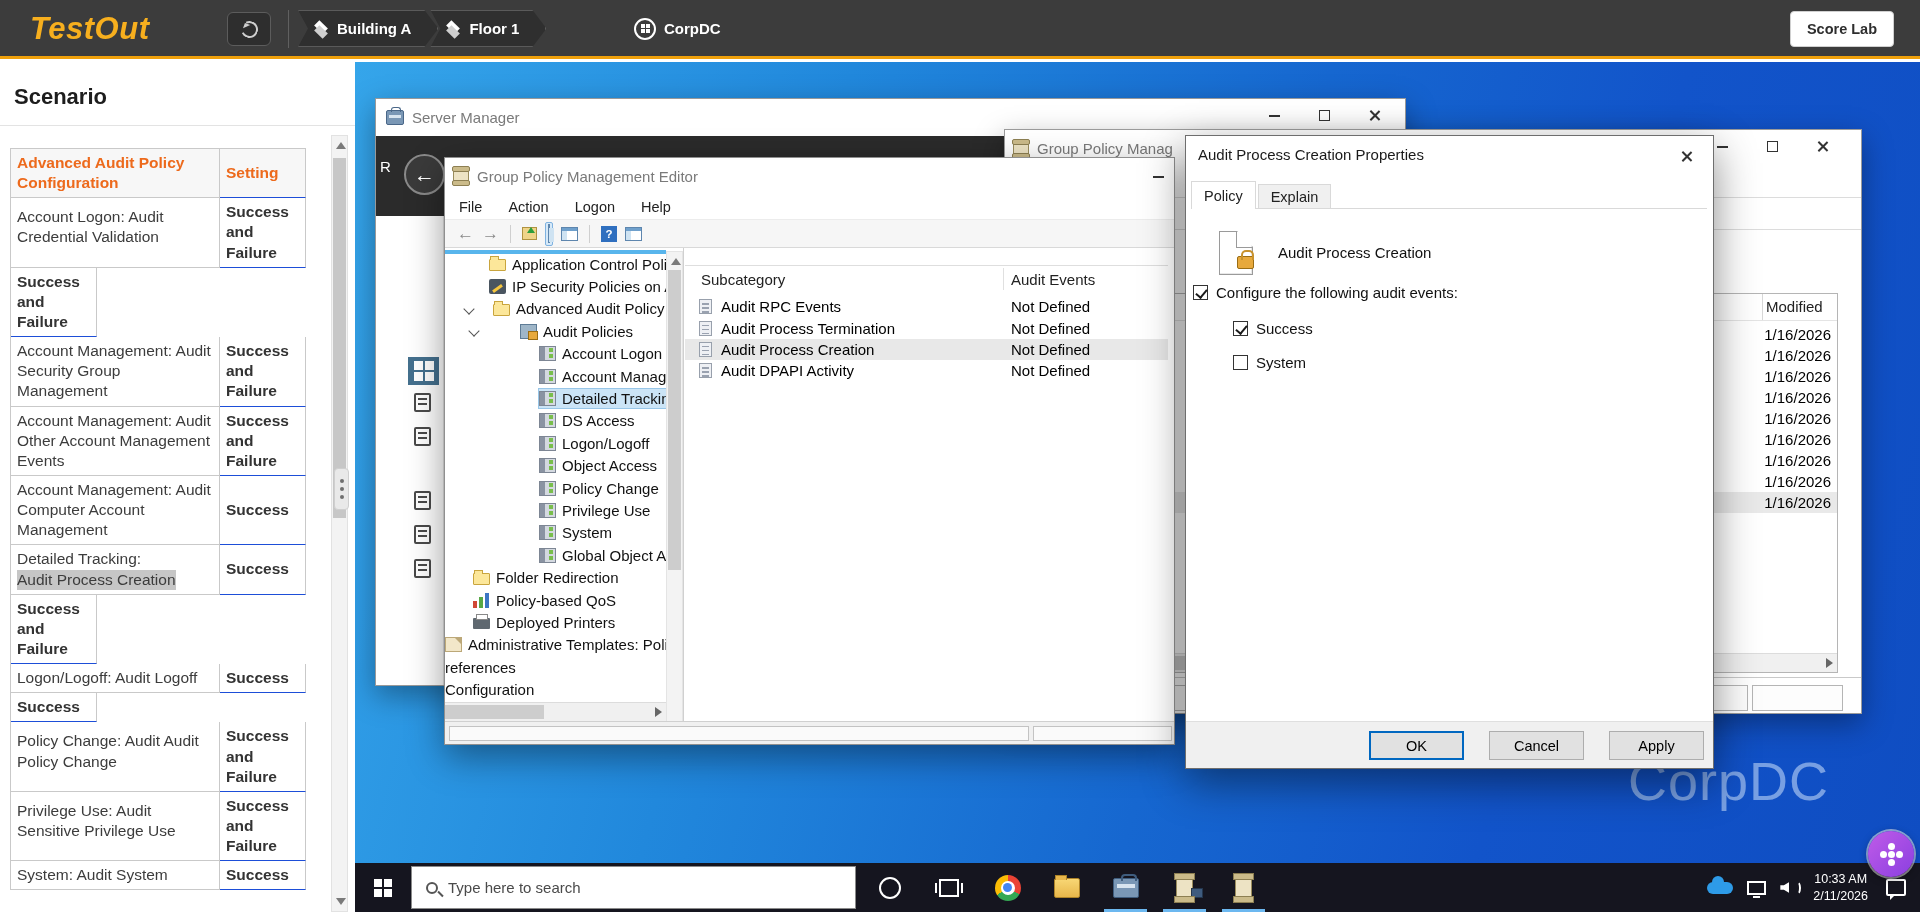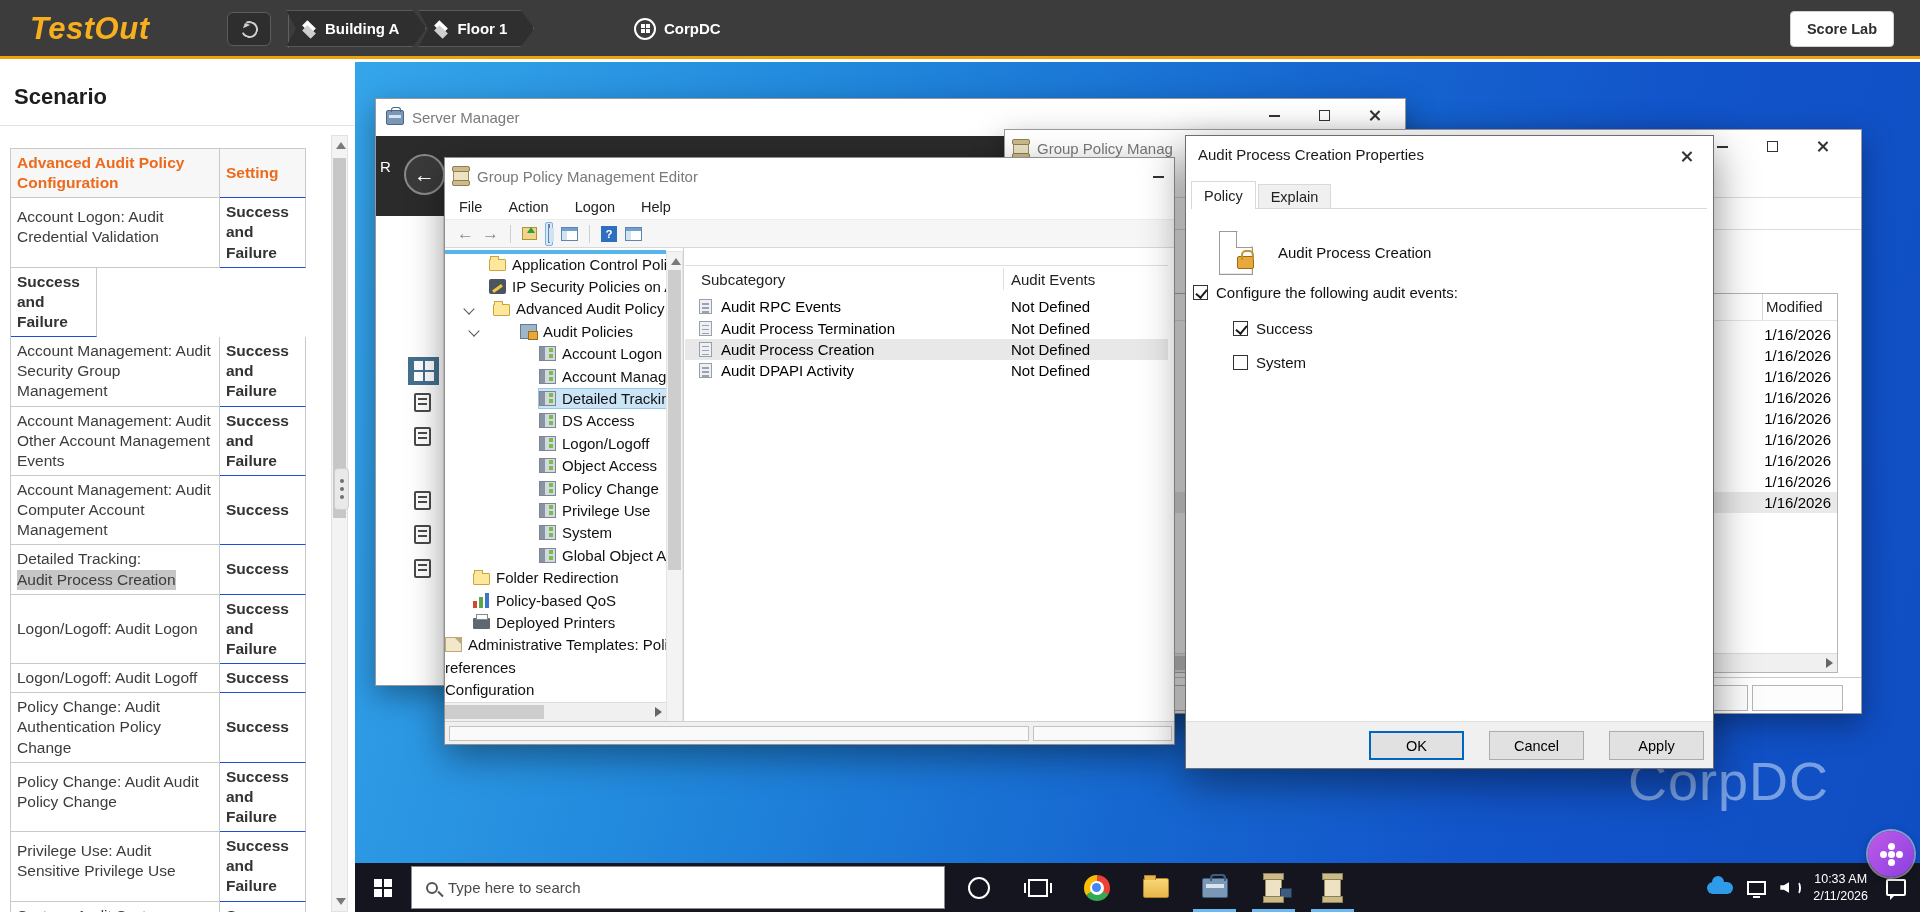--- a/index.html
+++ b/index.html
@@ -6,21 +6,21 @@
   html,body{width:1920px;height:912px;overflow:hidden;font-family:"Liberation Sans",sans-serif;background:#fff}
   #stage{position:absolute;inset:0;width:1920px;height:912px;overflow:hidden}
 
   
   .topbar{position:absolute;left:0;top:0;width:1920px;height:59px;background:#3c3c3c;border-bottom:3px solid #EFA00B;z-index:60}
   .logo{position:absolute;left:30px;top:11px;font-size:31px;font-weight:800;font-style:italic;color:#F7AF1E;letter-spacing:.5px}
   .refresh-btn{position:absolute;left:227px;top:12px;width:44px;height:34px;background:#2e2e2e;border:1px solid #5c5c5c;border-radius:6px;display:flex;align-items:center;justify-content:center}
   .refresh-glyph{width:17px;height:17px;border:2px solid #cfcfcf;border-radius:50%;border-left-color:transparent;position:relative;transform:rotate(20deg)}
   .refresh-glyph::after{content:"";position:absolute;left:-4px;top:-2px;border:4px solid transparent;border-right-color:#cfcfcf;transform:rotate(45deg)}
   .tb-divider{position:absolute;left:288px;top:10px;width:1px;height:38px;background:#606060}
-  .crumbs{position:absolute;left:286px;top:10px;display:flex}
+  .crumbs{position:absolute;left:298px;top:10px;display:flex}
   .crumb{position:relative;height:37px;background:#2f2f2f;border:1px solid #5a5a5a;color:#fff;font-weight:700;font-size:15px;display:flex;align-items:center;padding:0 26px 0 14px;margin-right:-8px;clip-path:polygon(0 0,calc(100% - 14px) 0,100% 50%,calc(100% - 14px) 100%,0 100%,10px 50%)}
   .layers-icon{width:16px;height:14px;position:relative;margin-right:8px;flex:0 0 16px}
   .layers-icon i{position:absolute;left:2px;width:12px;height:12px;background:#fff;transform:rotate(45deg) scale(1,.62)}
   .layers-icon i:nth-child(1){top:-1px}
   .layers-icon i:nth-child(2){top:4px;background:#cfcfcf}
   .device-crumb{display:flex;align-items:center;margin-left:22px;height:37px;color:#fff;font-weight:700;font-size:15px}
   .win-circle-icon{width:22px;height:22px;border:2px solid #fff;border-radius:50%;margin-right:8px;display:grid;grid-template-columns:4px 4px;grid-template-rows:4px 4px;gap:1px;align-content:center;justify-content:center}
   .win-circle-icon i{background:#fff}
   .score-btn{position:absolute;right:26px;top:11px;height:36px;padding:0 16px;background:#fff;border:1px solid #d0d0d0;border-radius:4px;font-size:14.5px;font-weight:700;color:#2e2e2e;display:flex;align-items:center}
 
@@ -189,21 +189,21 @@
   .dlg-footer{position:absolute;left:0;bottom:0;right:0;height:47px;background:#f0f0f0;border-top:1px solid #dfdfdf}
   .dbtns{position:absolute;right:9px;top:9px;display:flex;gap:25px}
   .dbtn{width:95px;height:29px;background:#E1E1E1;border:1px solid #ADADAD;font-size:14.5px;font-family:"Liberation Sans",sans-serif;color:#000}
   .dbtn.focused{border:2px solid #0067C0;width:95px}
 
   
   .taskbar{position:absolute;left:355px;top:863px;width:1565px;height:49px;background:#15151F;z-index:70;display:flex;align-items:center}
   .start-btn{width:56px;height:49px;display:flex;align-items:center;justify-content:center}
   .winflag{display:grid;grid-template-columns:8px 8px;grid-template-rows:8px 8px;gap:2px}
   .winflag i{background:#fff}
-  .search-box{width:534px;height:43px;background:#fff;border:1px solid #8a8a8a;display:flex;align-items:center;margin-right:4px}
+  .search-box{width:445px;height:43px;background:#fff;border:1px solid #8a8a8a;display:flex;align-items:center;margin-right:4px}
   .mag-icon{width:12px;height:12px;border:2px solid #555;border-radius:50%;margin:0 10px 0 14px;position:relative}
   .mag-icon::after{content:"";position:absolute;left:9px;top:9px;width:7px;height:2px;background:#555;transform:rotate(45deg)}
   .search-text{font-size:15px;color:#4a4a4a}
   .task-ic{width:59px;height:49px;display:flex;align-items:center;justify-content:center;position:relative}
   .task-ic.running::after{content:"";position:absolute;left:8px;bottom:0;width:43px;height:3px;background:#6CB8F0}
   .cortana-icon{width:22px;height:22px;border:2.5px solid #fff;border-radius:50%}
   .taskview-icon{width:20px;height:18px;border:2px solid #fff;position:relative}
   .taskview-icon::before{content:"";position:absolute;left:-6px;top:2px;width:2px;height:10px;background:#fff}
   .taskview-icon::after{content:"";position:absolute;right:-6px;top:2px;width:2px;height:10px;background:#fff}
   .chrome-icon{width:26px;height:26px;border-radius:50%;background:conic-gradient(#EA4335 0 33%,#34A853 0 66%,#FBBC05 0 100%);position:relative}
@@ -703,40 +703,32 @@
 
           <div class="s-row">
             <div class="s-c1">
               <span>Detailed Tracking: </span>
               <span class="hl">Audit Process Creation</span>
             </div>
             <div class="s-c2">Success</div>
           </div>
 
           <div class="s-row">
-            <div class="s-c1">
-              <span>Logon/Logoff: Audit Logon</span>
-              <span class="hl"></span>
-            </div>
             <div class="s-c2">Success and Failure</div>
           </div>
 
           <div class="s-row">
             <div class="s-c1">
               <span>Logon/Logoff: Audit Logoff</span>
               <span class="hl"></span>
             </div>
             <div class="s-c2">Success</div>
           </div>
 
           <div class="s-row">
-            <div class="s-c1">
-              <span>Policy Change: Audit Authentication Policy Change</span>
-              <span class="hl"></span>
-            </div>
             <div class="s-c2">Success</div>
           </div>
 
           <div class="s-row">
             <div class="s-c1">
               <span>Policy Change: Audit Audit Policy Change</span>
               <span class="hl"></span>
             </div>
             <div class="s-c2">Success and Failure</div>
           </div>

